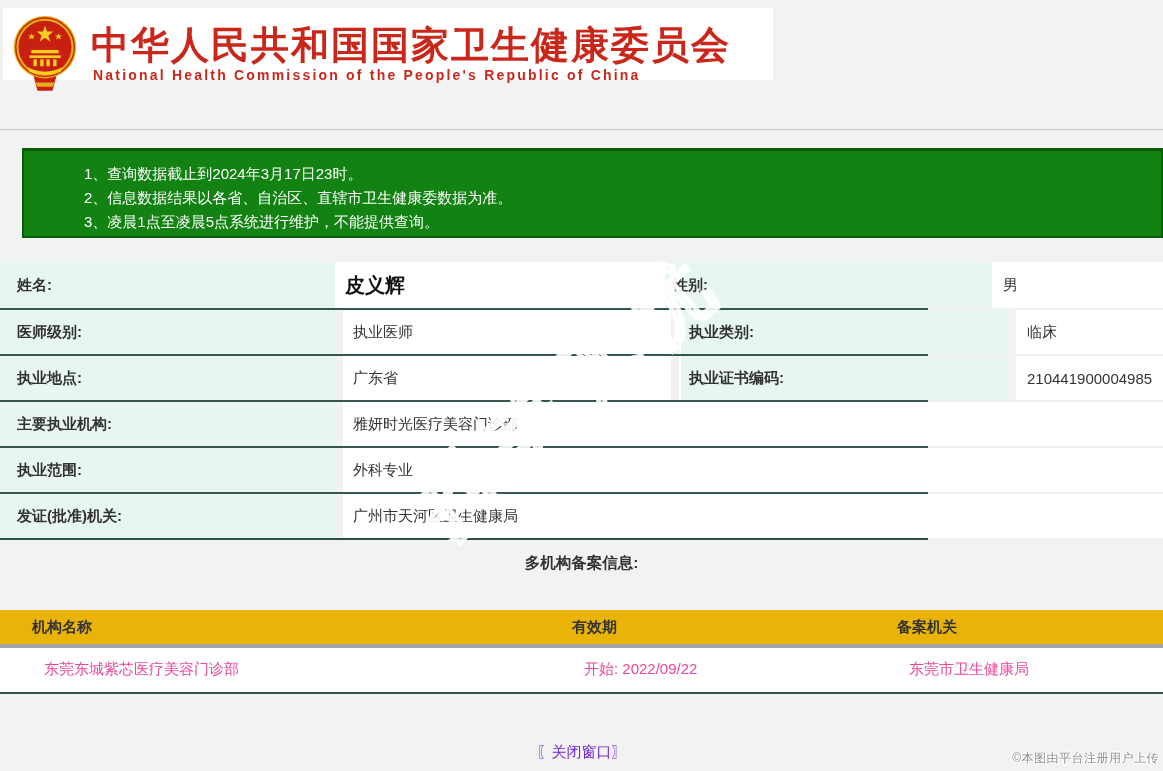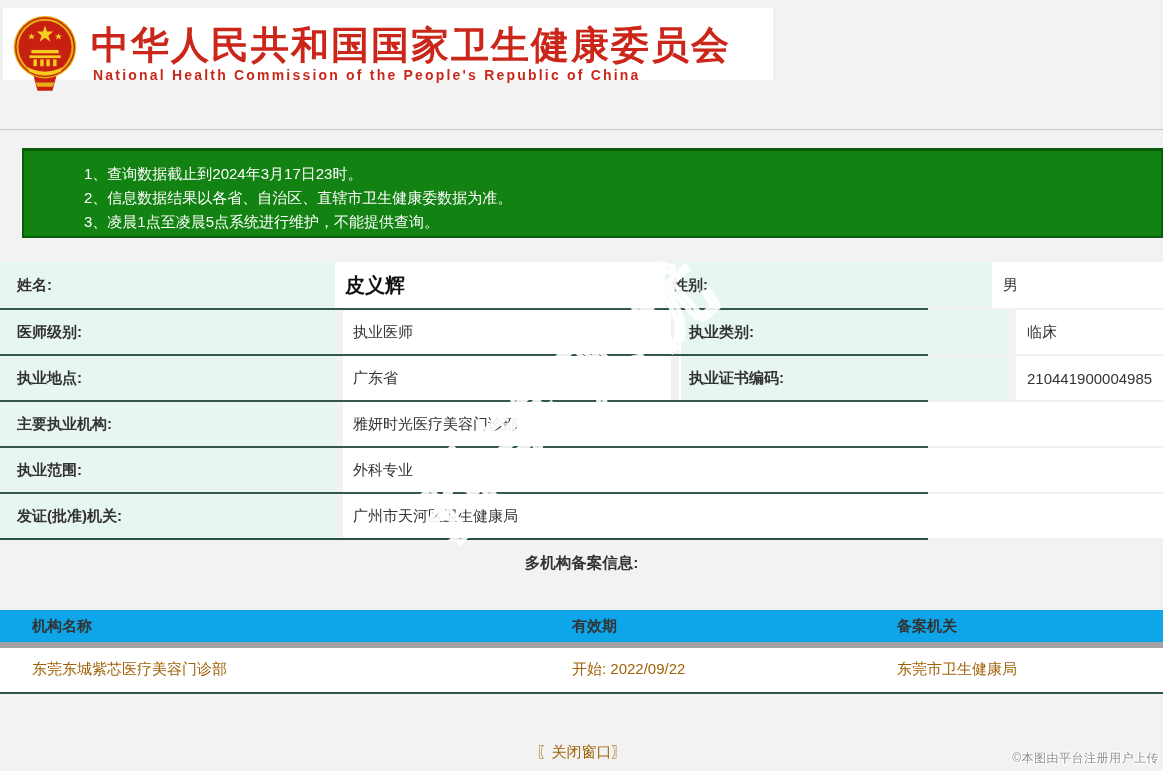--- a/index.html
+++ b/index.html
@@ -29,29 +29,29 @@
   .cell.label2 { background:#e7f6ee; font-weight:600; padding-left:8px; border-left:2px solid #ffffff; }
   .cell.value { background:#ffffff; padding-left:10px; }
   .cell.value2 { background:#ffffff; padding-left:11px; }
   .cell.value .name { font-weight:bold; color:#111; font-size:20px; }
 
   
   .section-title { position:absolute; left:0; top:553px; width:1163px; text-align:center; font-size:15.5px; font-weight:bold; color:#333; }
 
   
   .org-table { position:absolute; left:0; top:610px; width:1163px; }
-  .org-head { display:grid; grid-template-columns:545px 325px 293px; height:38px; background:#0ea5e9; border-bottom:6px solid #a3a3a3; }
+  .org-head { display:grid; grid-template-columns:545px 325px 293px; height:38px; background:#eab308; border-bottom:4px solid #a3a3a3; }
   .org-head .hcell { display:flex; align-items:center; font-size:15px; font-weight:bold; color:#333; }
   .org-row { display:grid; grid-template-columns:545px 325px 293px; background:#ffffff; border-bottom:2px solid #2e5747; padding:8px 0 10px 0; }
-  .org-row .dcell { font-size:15px; color:#a16207; line-height:26px; }
+  .org-row .dcell { font-size:15px; color:#ec4899; line-height:26px;margin-left:12px; }
   .pad1 { padding-left:32px; } .pad2 { padding-left:27px; } .pad3 { padding-left:27px; }
 
   
   .close-wrap { position:absolute; left:0; top:743px; width:1163px; text-align:center; }
-  .close-link { font-size:15px; color:#a16207; text-decoration:none; cursor:pointer; }
+  .close-link { font-size:15px; color:#6d28d9; text-decoration:none; cursor:pointer; }
   .copyright { position:absolute; right:4px; top:750px; font-size:12px; color:#8f8f8f;
     text-shadow:1px 1px 0 #fff,-1px -1px 0 #fff,1px -1px 0 #fff,-1px 1px 0 #fff; letter-spacing:0.5px; }
 
   
   .watermark { position:absolute; left:330px; top:340px; width:480px; text-align:center;
     transform:rotate(-42deg); font-size:80px; font-weight:bold; letter-spacing:14px;
     color:transparent; -webkit-text-stroke:2.5px rgba(255,255,255,0.9);
     pointer-events:none; z-index:5; white-space:nowrap; }
 </style>
 </head>

